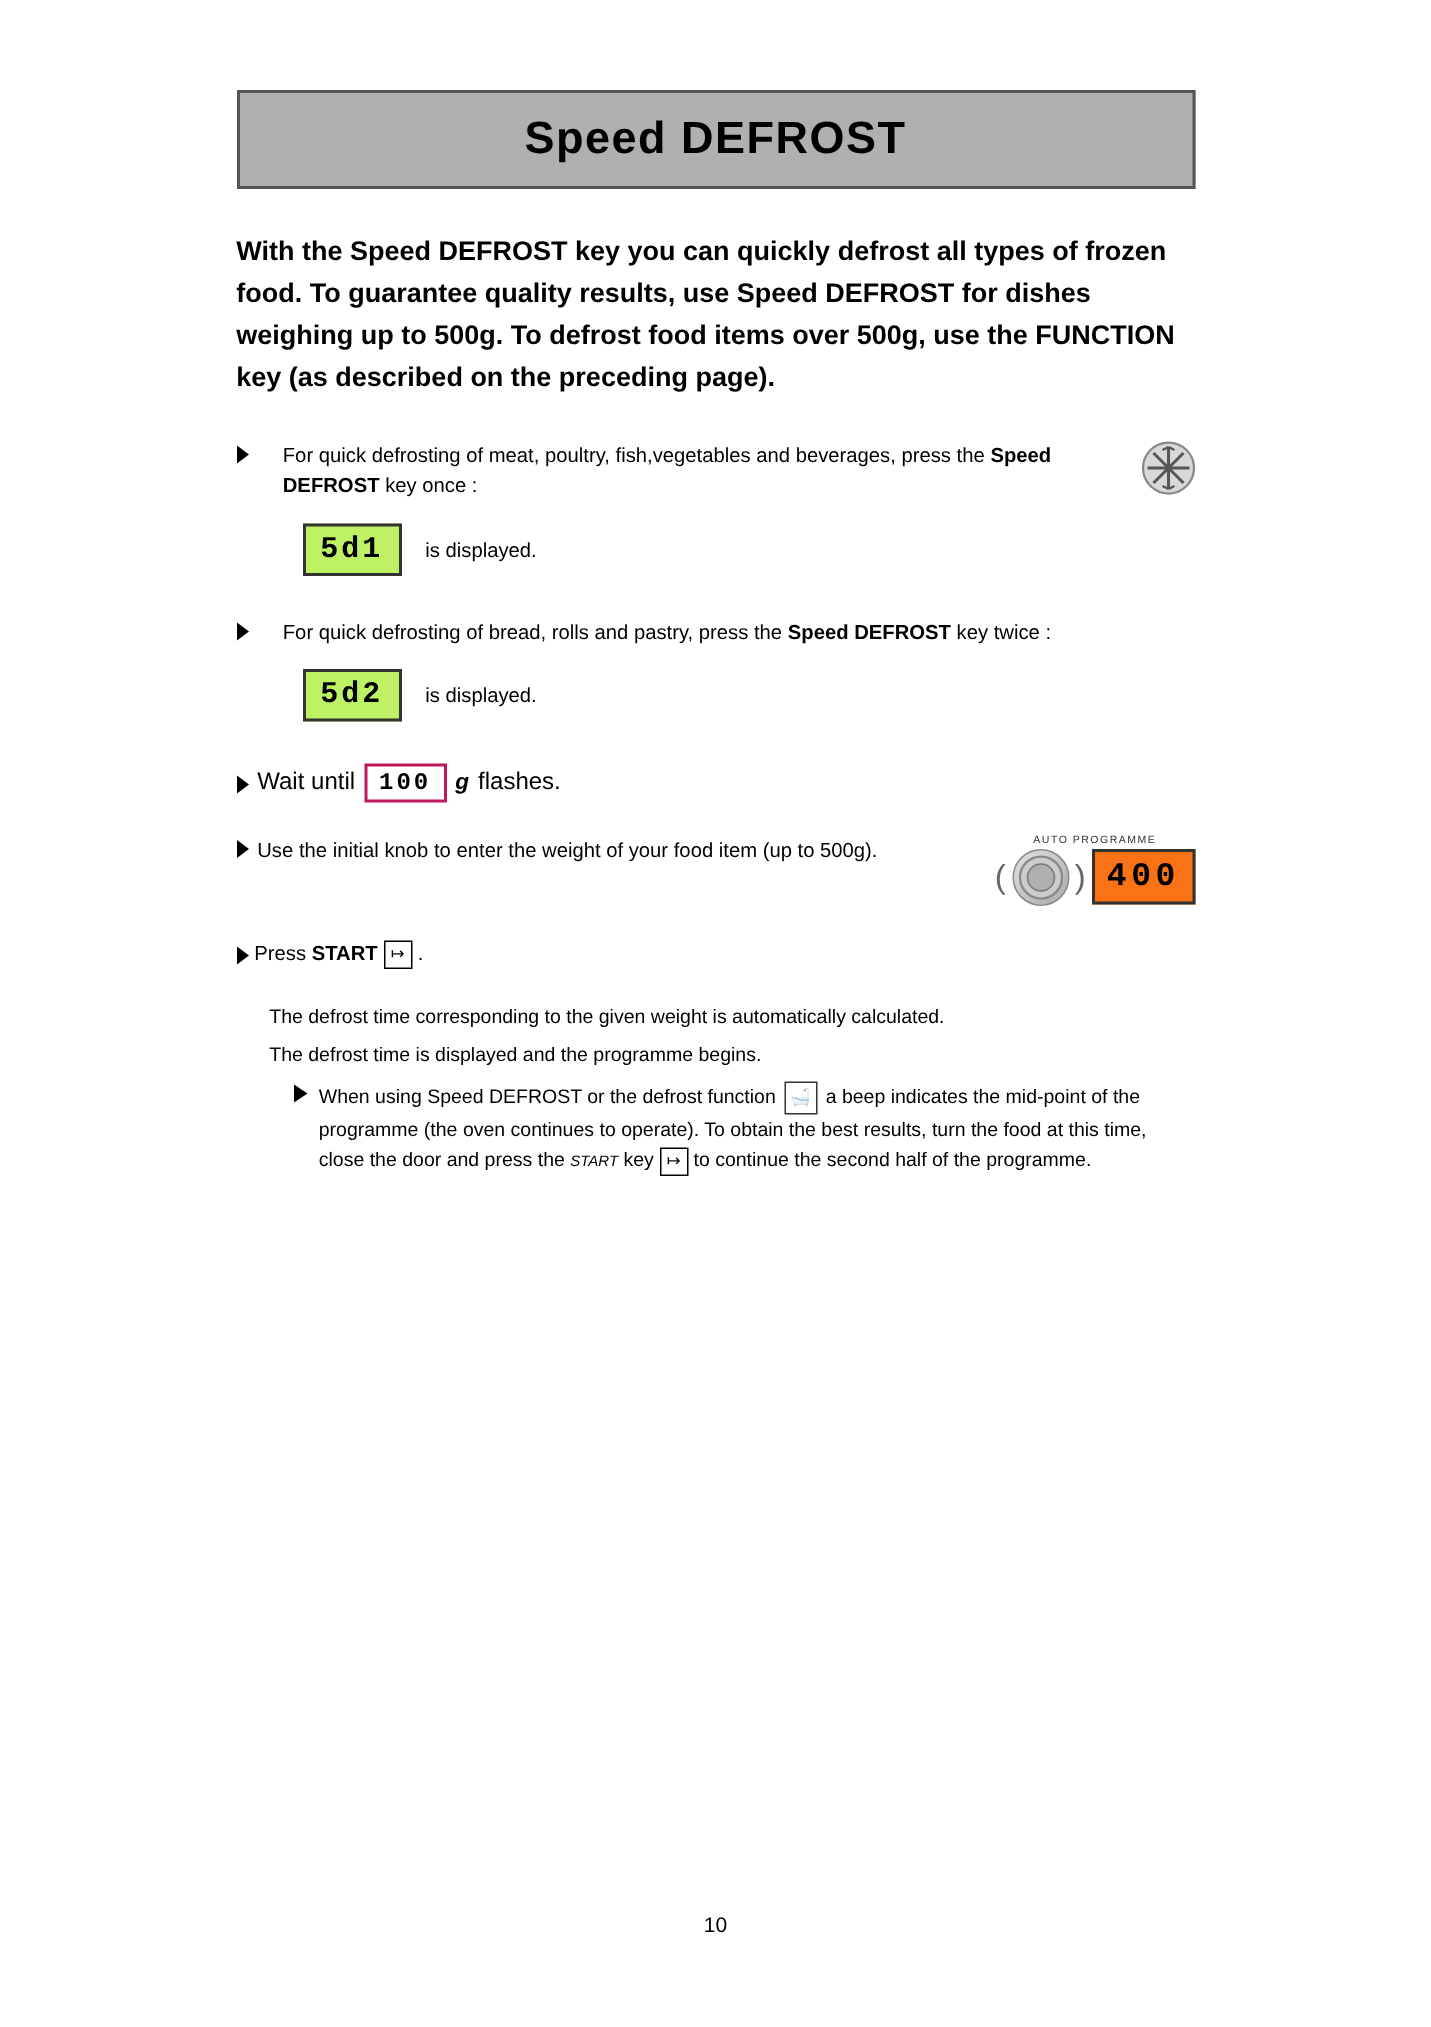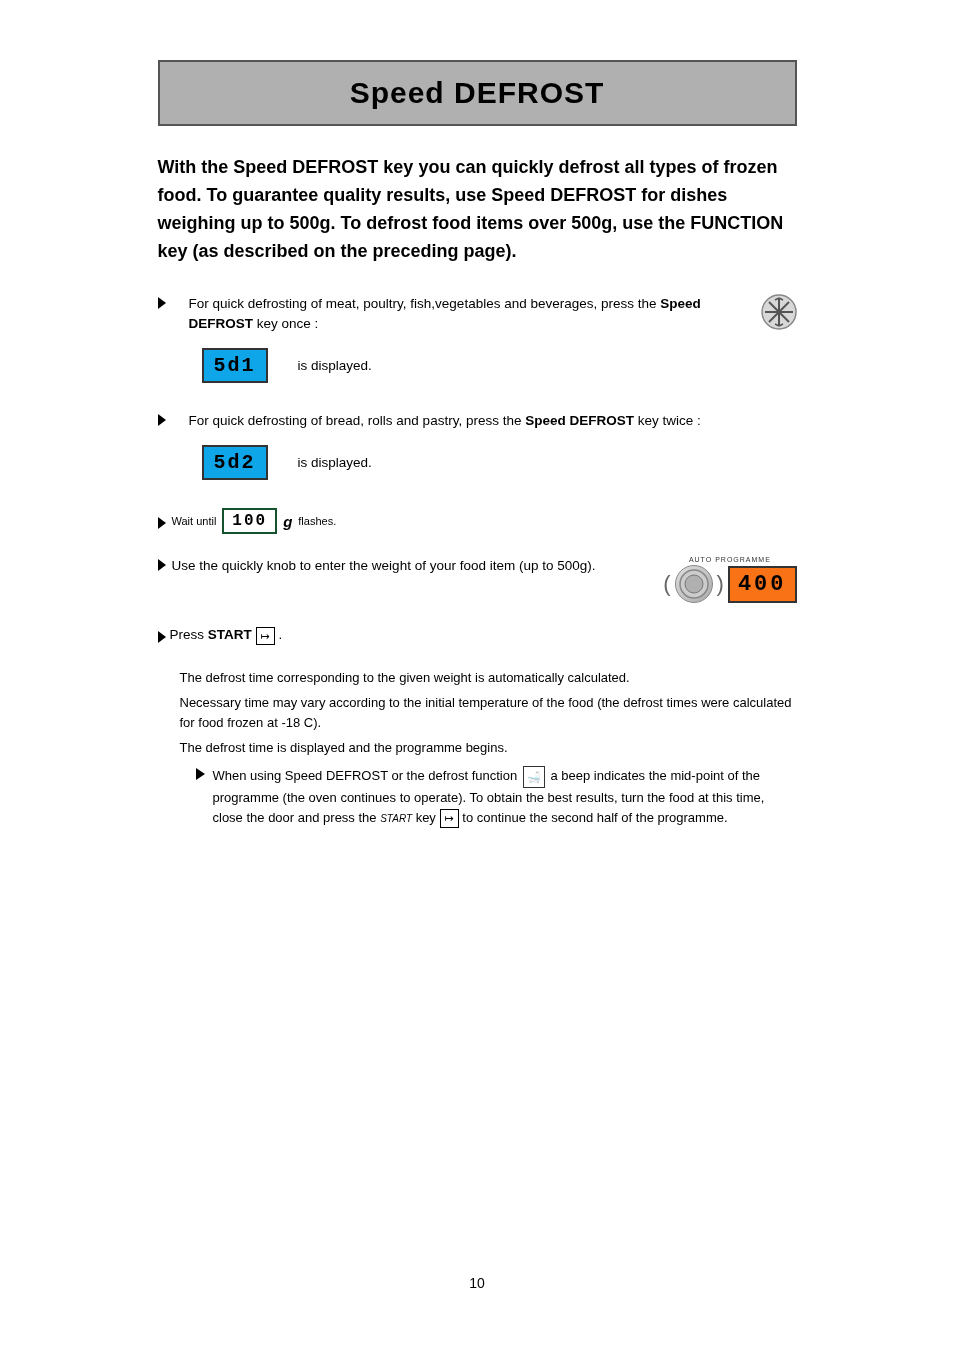--- a/index.html
+++ b/index.html
@@ -87,29 +87,29 @@
     }
 
     .display-box {
       display: inline-flex;
       align-items: center;
       border: 2px solid #333;
       padding: 4px 10px;
       font-family: 'Courier New', monospace;
       font-size: 20px;
       font-weight: bold;
-      background: #0ea5e9;
+      background: #bef264;
       letter-spacing: 2px;
-      margin: 6px 16px 6px 22px;
+      margin: 6px 2px 6px 22px;
     }
 
     .display-inline {
       display: inline-flex;
       align-items: center;
-      border: 2px solid #14532d;
+      border: 2px solid #be185d;
       padding: 2px 8px;
       font-family: 'Courier New', monospace;
       font-size: 16px;
       font-weight: bold;
       background: #fff;
       letter-spacing: 2px;
     }
 
     .display-row {
       display: flex;
@@ -215,21 +215,21 @@
       margin-bottom: 16px;
     }
 
     .g-text {
       font-size: 15px;
       font-weight: bold;
       font-style: italic;
     }
 
     .flashes-text {
-      font-size: 11px;
+      font-size: 16px;
     }
 
     .selector-row {
       display: flex;
       align-items: flex-start;
       gap: 6px;
       margin-bottom: 16px;
     }
 
     .selector-text {
@@ -339,21 +339,21 @@
       </div>
       <span class="g-text">g</span>
       <span class="flashes-text">flashes.</span>
     </div>
   </div>
 
   <div class="bullet-section">
     <div class="selector-row">
       <span class="triangle"></span>
       <span class="selector-text">
-        Use the quickly knob to enter the weight of your food item (up to 500g).
+        Use the initial knob to enter the weight of your food item (up to 500g).
       </span>
 
       <div class="right-knob-display">
         <span class="auto-prog-label">AUTO PROGRAMME</span>
         <div style="display:flex; align-items:center; gap:4px;">
           <div style="display:flex; flex-direction:column; align-items:center;">
             <div style="font-size:22px; color:#666; line-height:1;">(</div>
           </div>
           <div class="snowflake-btn">
 
@@ -376,21 +376,20 @@
   <div class="bullet-section">
     <div class="press-start-row">
       <span class="triangle"></span>
       <span class="bullet-text">
         Press <strong>START</strong> <span class="arrow-key-inline">↦</span> .
       </span>
     </div>
   </div>
 
   <p class="body-text">The defrost time corresponding to the given weight is automatically calculated.</p>
-  <p class="body-text">Necessary time may vary according to the initial temperature of the food (the defrost times were calculated for food frozen at -18 C).</p>
   <p class="body-text">The defrost time is displayed and the programme begins.</p>
 
   <div class="sub-bullet-section">
     <div class="sub-bullet-row">
       <span class="triangle-right"></span>
       <span class="sub-bullet-text">
         When using Speed DEFROST or the defrost function
         <span class="defrost-icon">🛁</span>
         a beep indicates the mid-point of the programme (the oven continues to operate).  To obtain the best results, turn the food at this time, close the door and press the <span class="start-key-inline">start</span> key <span class="arrow-key-inline">↦</span> to continue the second half of the programme.
       </span>

